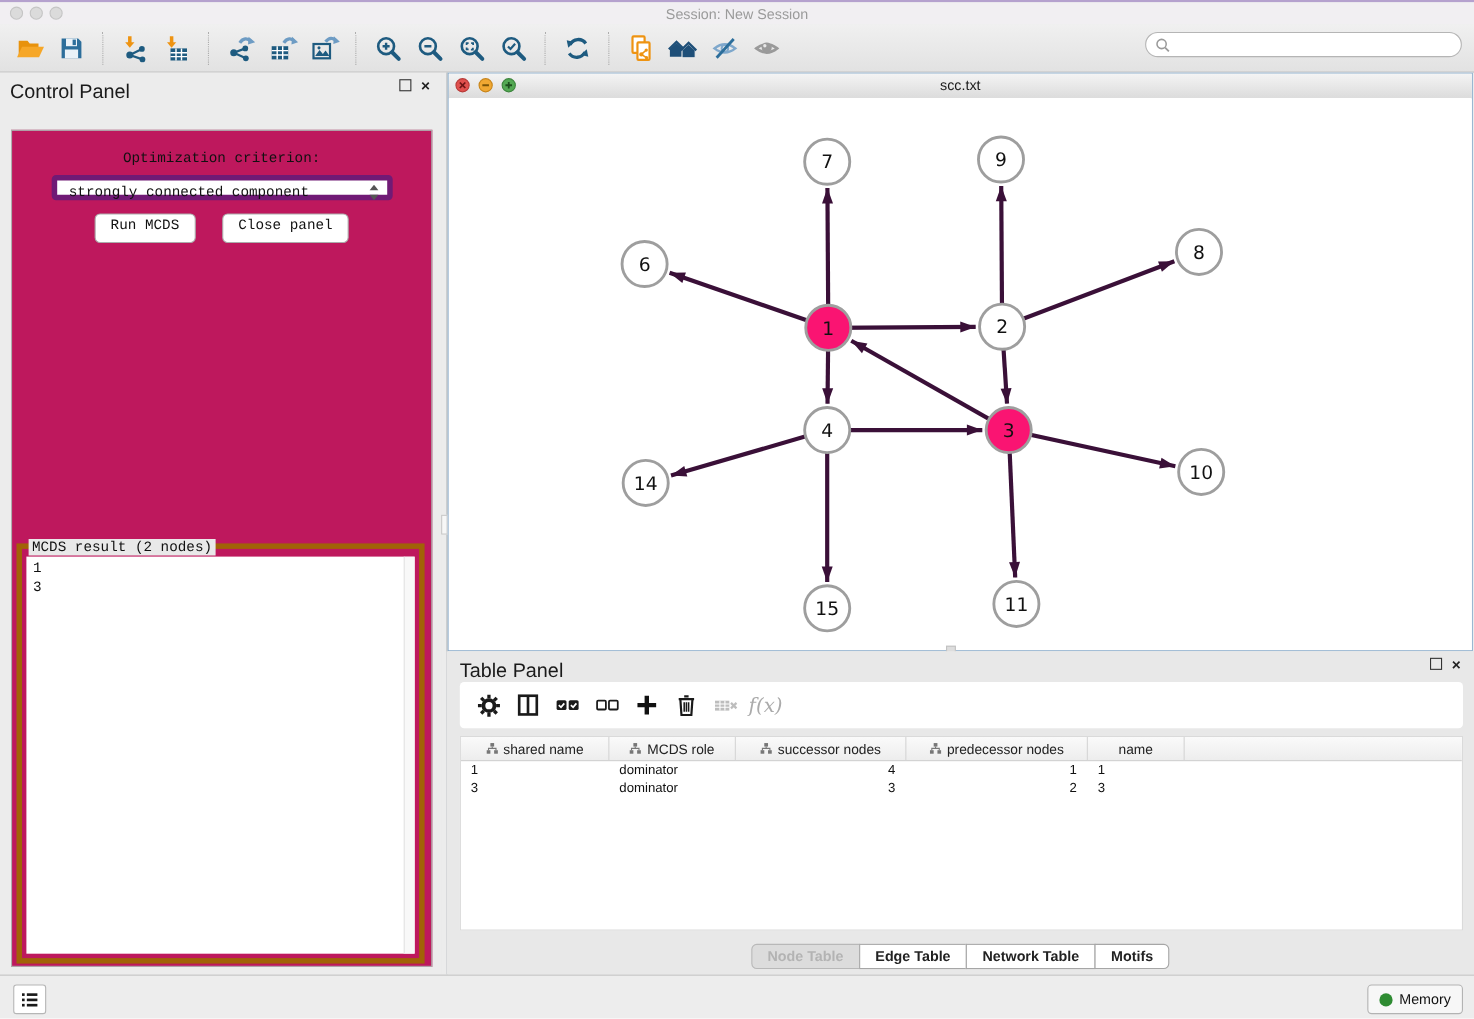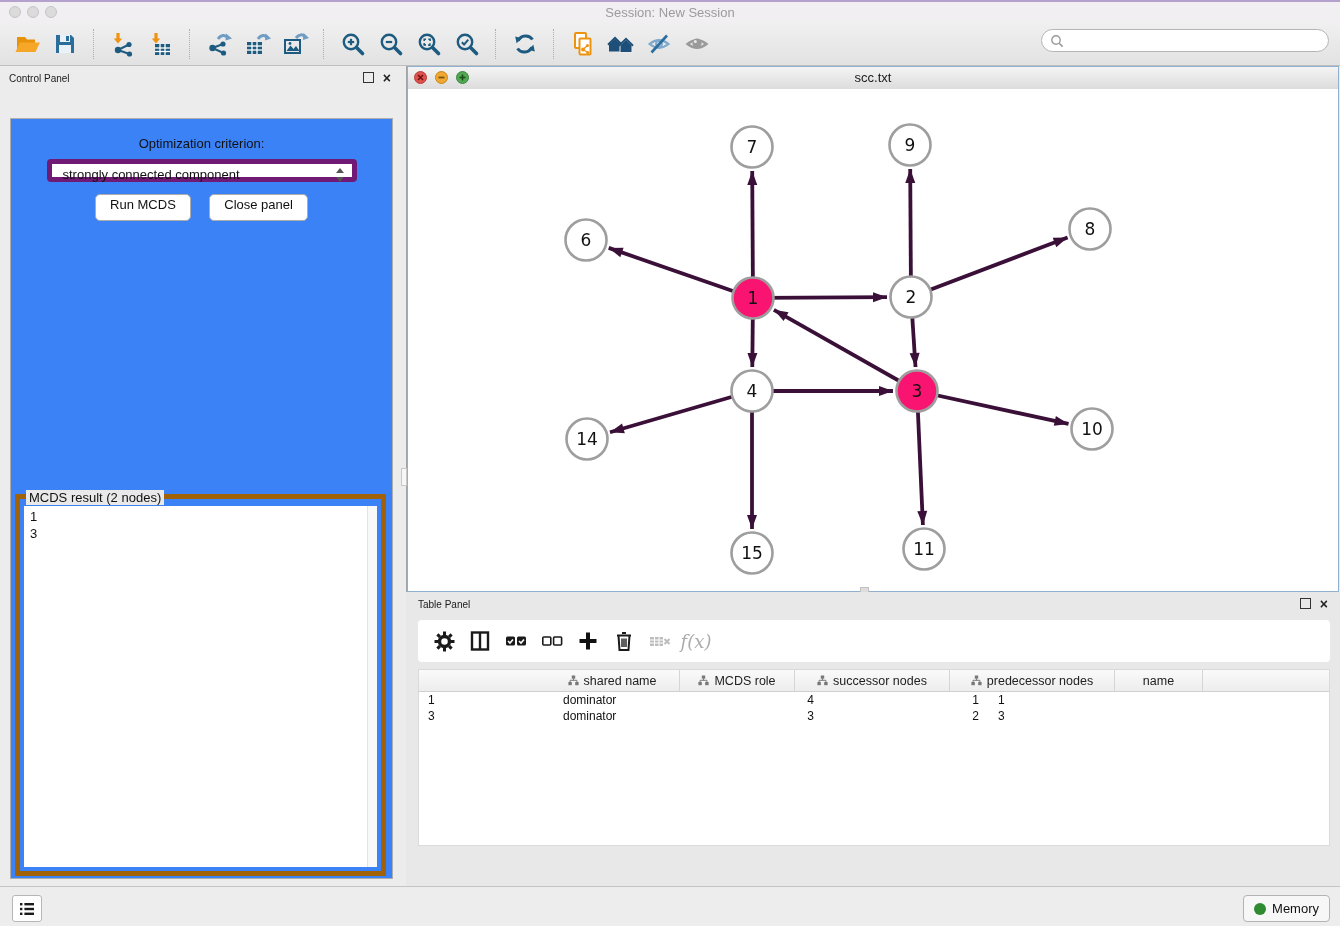--- a/index.html
+++ b/index.html
@@ -16,31 +16,31 @@
            background:linear-gradient(#F0F0F0,#E2E2E2);border-bottom:1px solid #BEBEBE;
            display:flex;align-items:center;padding-left:8px;box-sizing:border-box;}
   .tbtn{width:38px;height:38px;display:flex;align-items:center;justify-content:center;border-radius:4px;}
   .tsep{width:1px;height:30px;margin:0 9px;border-left:1px dotted #ADADAD;}
   .searchbox{position:absolute;right:11px;top:7px;width:288px;height:23px;background:#FFF;
              border:1px solid #B5B5B5;border-radius:12px;display:flex;align-items:center;padding-left:8px;box-sizing:border-box;}
   .searchbox input{border:none;outline:none;background:transparent;font-size:13px;flex:1;padding:0 8px 0 4px;}
   
   .control-panel{position:absolute;left:0;top:64px;width:401px;height:820px;background:#ECECEC;}
   .cp-header{position:relative;height:26px;}
-  .panel-title{position:absolute;left:9px;top:7px;font-size:10px;color:#1A1A1A;}
+  .panel-title{position:absolute;left:9px;top:7px;font-size:18px;color:#1A1A1A;}
   .win-icons{position:absolute;right:10px;top:6px;display:flex;gap:9px;align-items:center;}
   .ic-max{width:9px;height:9px;border:1.5px solid #333;display:inline-block;}
   .ic-close{font-size:14px;font-weight:bold;color:#222;line-height:10px;}
   .cp-tabs{position:absolute;top:31px;left:0;right:0;text-align:center;white-space:nowrap;}
   .cp-tab{display:inline-block;padding:3px 13px;border:1px solid #A3A3A3;margin-left:-1px;background:#FFF;
           font-size:13.5px;color:#111;position:relative;}
   .cp-tab:first-child{border-radius:6px 0 0 6px;margin-left:0;}
   .cp-tab:last-child{border-radius:0 6px 6px 0;}
   .cp-tab.selected{background:#E3E3E3;color:#BDBDBD;border-color:#C0C0C0;}
-  .cp-box{position:absolute;top:52px;left:10px;right:8px;bottom:7px;border:1px solid #AEAEAE;background:#3b82f6;}
+  .cp-box{position:absolute;top:52px;left:10px;right:8px;bottom:7px;border:1px solid #AEAEAE;background:#be185d;font-family:Liberation Mono, monospace;}
   .opt-label{margin-top:17px;text-align:center;font-size:13px;color:#111;}
   .dropdown{margin:8px auto 0;width:310px;height:23px;background:#FFF;border:5px solid #701a75;border-radius:4px;
             position:relative;font-size:13px;line-height:21px;padding-left:11px;box-sizing:border-box;color:#111;}
   .stepper{position:absolute;right:7px;top:3px;width:10px;height:16px;}
   .stepper i{position:absolute;left:1px;width:0;height:0;border-left:4px solid transparent;border-right:4px solid transparent;}
   .stepper .up{top:1px;border-bottom:5px solid #555;}
   .stepper .dn{bottom:1px;border-top:5px solid #555;}
   .cp-buttons{margin-top:12px;text-align:center;}
   .btn{display:inline-block;height:27px;line-height:20px;padding:0 14px;font-size:13px;color:#111;
        background:#FFF;border:1px solid #ACACAC;border-radius:5px;box-sizing:border-box;}
@@ -68,21 +68,21 @@
   .nw-title{position:absolute;left:0;right:0;top:3px;text-align:center;font-size:13px;color:#1A1A1A;}
   .nw-canvas{position:absolute;left:0;top:22px;right:0;bottom:0;background:#FFF;}
   
   .table-panel{position:absolute;left:406px;top:590px;width:934px;height:294px;background:#E8E8E8;box-sizing:border-box;}
   .tp-header{position:relative;height:28px;}
   .tp-toolbar{margin:0 10px 0 12px;height:42px;background:#FFF;border-radius:4px;display:flex;align-items:center;
               padding-left:10px;gap:4px;}
   .tpbtn{width:32px;height:32px;display:flex;align-items:center;justify-content:center;}
   .fx{font-family:"DejaVu Serif","Liberation Serif",serif;font-style:italic;font-size:18px;color:#ABABAB;}
   .tp-table{margin:7px 10px 0 12px;height:177px;background:#FFF;border:1px solid #DADADA;overflow:hidden;box-sizing:border-box;}
-  .th-row{display:flex;height:21px;background:linear-gradient(#FAFAFA,#EDEDED);border-bottom:1px solid #CFCFCF;justify-content:center;}
+  .th-row{display:flex;height:21px;background:linear-gradient(#FAFAFA,#EDEDED);border-bottom:1px solid #CFCFCF;}
   .th-cell{display:flex;align-items:center;justify-content:center;gap:5px;font-size:12.5px;color:#222;
            border-right:1px solid #D5D5D5;box-sizing:border-box;}
   .tb-row{display:flex;height:16px;}
   .tb-cell{font-size:12px;color:#111;box-sizing:border-box;line-height:16px;overflow:hidden;}
   .al{padding-left:9px;text-align:left;} .ar{padding-right:10px;text-align:right;}
   .tp-tabs{position:absolute;bottom:5px;left:0;right:0;text-align:center;white-space:nowrap;}
   .tp-tab{display:inline-block;padding:3px 14px;border:1px solid #A6A6A6;margin-left:-1px;background:#FFF;
           font-size:13px;font-weight:bold;color:#222;}
   .tp-tab:first-child{border-radius:5px 0 0 5px;margin-left:0;}
   .tp-tab:last-child{border-radius:0 5px 5px 0;}
@@ -532,20 +532,21 @@
           </div>
           <div class="tb-row">
             <div class="tb-cell al" style="width: 135px;">3</div>
             <div class="tb-cell al" style="width: 115px;">dominator</div>
             <div class="tb-cell ar" style="width: 155px;">3</div>
             <div class="tb-cell ar" style="width: 165px;">2</div>
             <div class="tb-cell al" style="width: 88px;">3</div>
           </div>
         </div>
     </div>
+    <div class="tp-tabs" id="tp-tabs"><div class="tp-tab selected">Node Table</div><div class="tp-tab">Edge Table</div><div class="tp-tab">Network Table</div><div class="tp-tab">Motifs</div></div>
   </div>
 
   <div class="statusbar">
     <div class="sb-left">
       <svg width="16" height="14" viewBox="0 0 16 14">
         <g fill="#1A1A1A">
           <rect x="1" y="1" width="2.4" height="2.4"></rect>
             <rect x="1" y="5.8" width="2.4" height="2.4"></rect>
             <rect x="1" y="10.6" width="2.4" height="2.4"></rect>
           <rect x="5.4" y="1" width="9.6" height="2.4"></rect>

